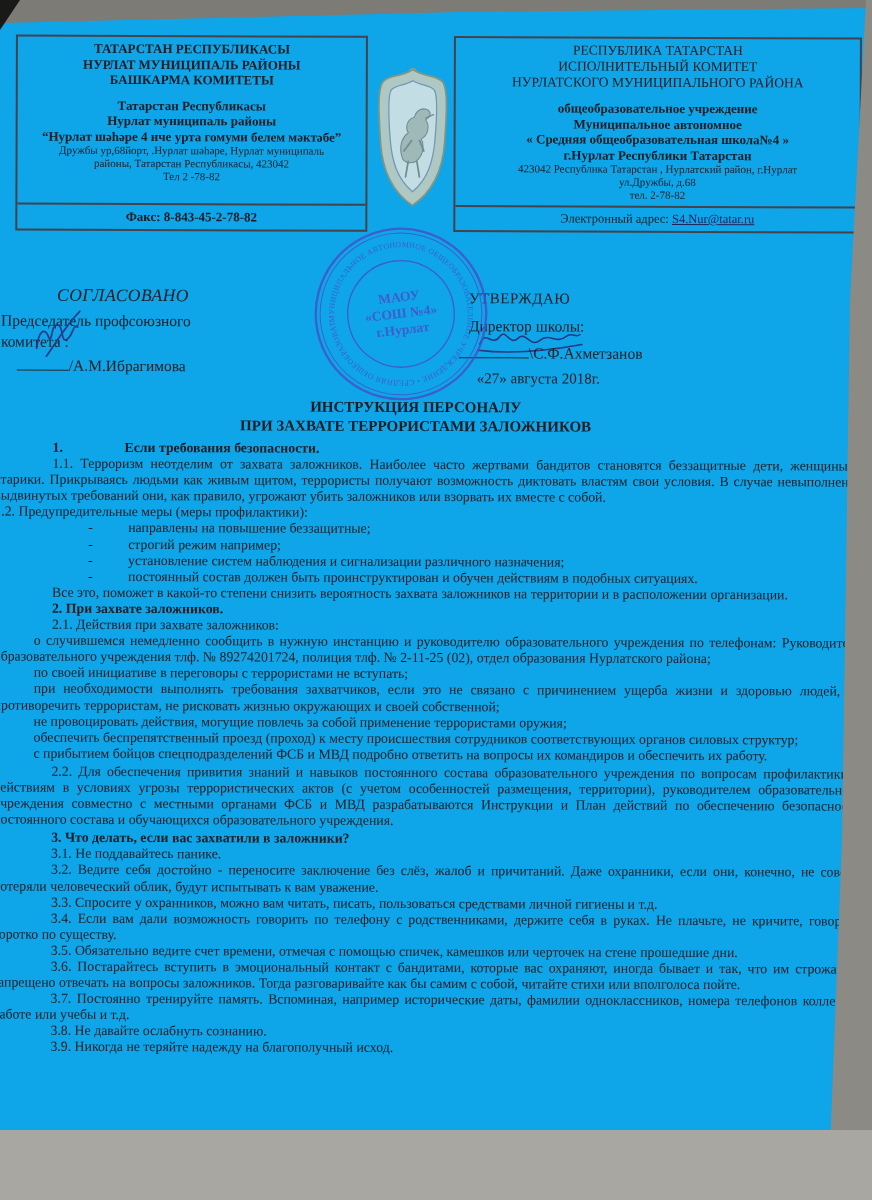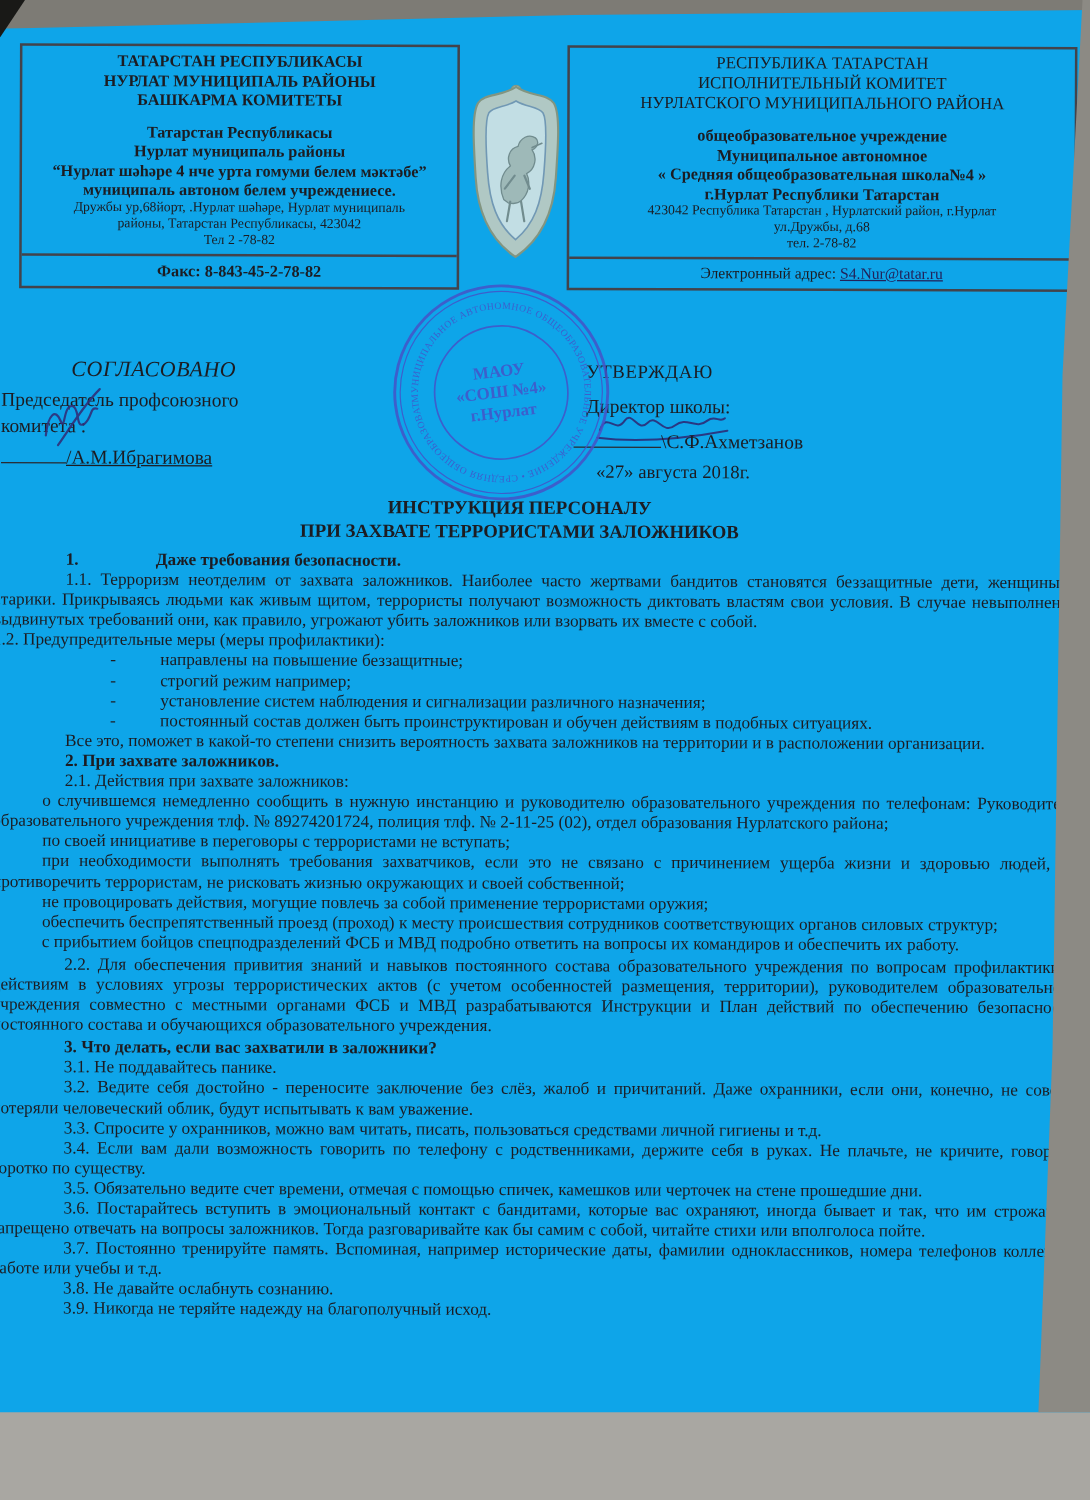--- a/index.html
+++ b/index.html
@@ -27,21 +27,21 @@
   .lh-email { font-size:12.5px; }
   .email { color:#22225a; text-decoration:underline; cursor:pointer; }
   .emblem { position:absolute; left:358px; top:18px; width:78px; height:168px; opacity:.8; }
 
   
   .approval { position:relative; height:104px; margin-top:50px; font-size:15.5px; }
   .agreed-title   { position:absolute; left:56px;  top:0;  font-size:17.5px; letter-spacing:.5px;font-style:italic; }
   .agreed-l1      { position:absolute; left:0;     top:27px; }
   .agreed-l2      { position:absolute; left:0;     top:48px; }
   .sig1           { position:absolute; left:26px;  top:20px; width:88px; height:56px; }
-  .agreed-name    { position:absolute; left:0;     top:72px;text-decoration:underline; }
+  .agreed-name    { position:absolute; left:16px;     top:72px; }
   .approved-title { position:absolute; left:468px; top:4px;  font-size:15px; letter-spacing:.5px; }
   .approved-role  { position:absolute; left:468px; top:31px; }
   .sig2           { position:absolute; left:472px; top:34px; width:112px; height:36px; }
   .approved-name  { position:absolute; left:458px; top:58px; }
   .approved-date  { position:absolute; left:476px; top:84px; font-size:15px; }
   .uline  { display:inline-block; height:13px; border-bottom:1.4px solid #2a2a30; }
   .u52 { width:52px; } .u70 { width:70px; } .u215 { width:215px; }
   .stamp { position:absolute; left:308px; top:-64px; width:184px; height:184px; transform:rotate(-7deg); opacity:.85; z-index:3; pointer-events:none; }
   .stamp text { font-family:"Liberation Serif",serif; }
   .stamp-center { font-weight:bold; font-size:14px; }
@@ -84,21 +84,20 @@
     <div class="letterhead">
       <div class="lh-box lh-left">
         <div class="lh-top">
           <div class="lh-b">ТАТАРСТАН  РЕСПУБЛИКАСЫ</div>
           <div class="lh-b">НУРЛАТ МУНИЦИПАЛЬ РАЙОНЫ</div>
           <div class="lh-b">БАШКАРМА КОМИТЕТЫ</div>
           <div class="lh-gap"></div>
           <div class="lh-b">Татарстан Республикасы</div>
           <div class="lh-b">Нурлат муниципаль районы</div>
           <div class="lh-b">“Нурлат шәһәре 4 нче урта гомуми белем мәктәбе”</div>
-          <div class="lh-b">муниципаль автоном  белем  учреждениесе.</div>
           <div class="lh-sm">Дружбы ур,68йорт, .Нурлат шәһәре, Нурлат муниципаль</div>
           <div class="lh-sm">районы, Татарстан Республикасы, 423042</div>
           <div class="lh-sm">Тел 2 -78-82</div>
         </div>
         <div class="lh-row lh-fax">Факс: 8-843-45-2-78-82</div>
       </div>
 
       <div class="emblem">
         <svg viewBox="0 0 90 170" width="78" height="168">
           <circle cx="45" cy="9" r="4.5" fill="#cdc19a" stroke="#a09268" stroke-width="1"></circle>
@@ -174,21 +173,21 @@
       </div>
       <div class="approved-date">«27» августа 2018г.</div>
     </div>
 
     <div class="doc-title">
       <div>ИНСТРУКЦИЯ ПЕРСОНАЛУ</div>
       <div>ПРИ ЗАХВАТЕ ТЕРРОРИСТАМИ ЗАЛОЖНИКОВ</div>
     </div>
 
     <div class="doc">
-      <p class="s1"><span class="s1num">1.</span><span>Даже требования безопасности.</span></p>
+      <p class="s1"><span class="s1num">1.</span><span>Если требования безопасности.</span></p>
       <p class="p-ind">1.1. Терроризм неотделим от захвата заложников. Наиболее часто жертвами бандитов становятся беззащитные дети, женщины и старики. Прикрываясь людьми как живым щитом, террористы получают возможность диктовать властям свои условия. В случае невыполнения выдвинутых требований они, как правило, угрожают убить заложников или взорвать их вместе с собой.</p>
       <p class="p-0">1.2. Предупредительные меры (меры профилактики):</p>
       <p class="li"><span class="dash">-</span><span>направлены на повышение беззащитные;</span></p>
       <p class="li"><span class="dash">-</span><span>строгий режим например;</span></p>
       <p class="li"><span class="dash">-</span><span>установление систем наблюдения и сигнализации различного назначения;</span></p>
       <p class="li"><span class="dash">-</span><span>постоянный состав должен быть проинструктирован и обучен действиям в подобных ситуациях.</span></p>
       <p class="p-ind">Все это, поможет в какой-то степени снизить вероятность захвата заложников на территории и в расположении организации.</p>
       <p class="p-ind h-bold">2. При захвате заложников.</p>
       <p class="p-ind">2.1. Действия при захвате заложников:</p>
       <p class="p-ind2">о случившемся немедленно сообщить в нужную инстанцию и руководителю образовательного учреждения по телефонам: Руководитель образовательного учреждения тлф. № 89274201724, полиция тлф. № 2-11-25 (02), отдел образования  Нурлатского района;</p>

